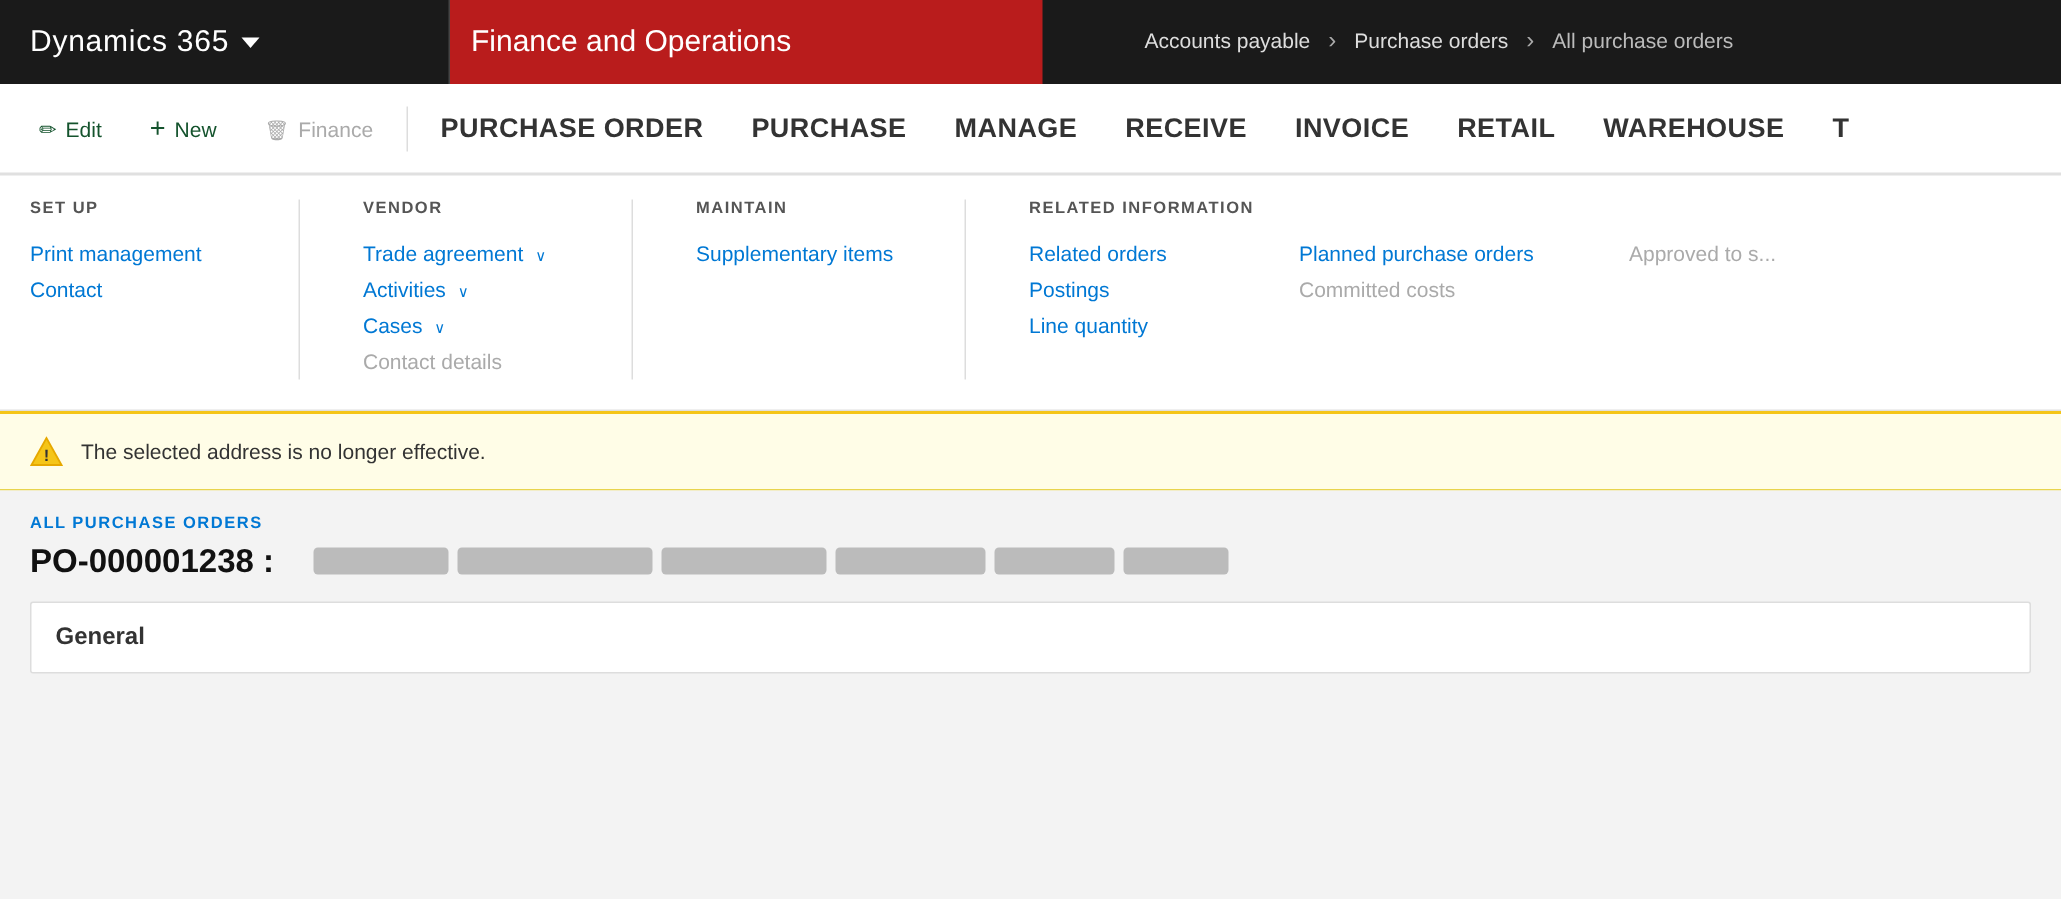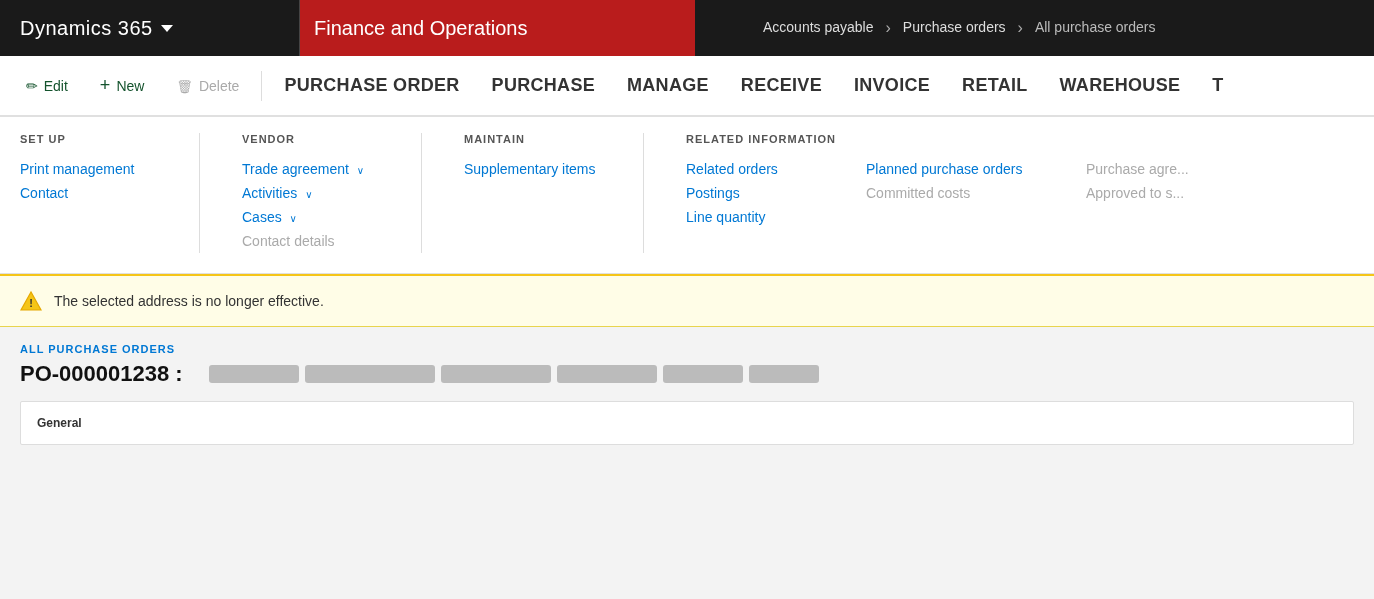--- a/index.html
+++ b/index.html
@@ -211,21 +211,21 @@
     }
 
     
     .card {
       background: #fff;
       border: 1px solid #ddd;
       border-radius: 2px;
       padding: 14px 16px;
     }
     .card-title {
-      font-size: 12px;
+      font-size: 16px;
       font-weight: 600;
       color: #333;
     }
   </style>
 </head>
 <body>
 
 <div class="top-nav">
   <div class="top-nav-dynamics">
     <span>Dynamics 365</span>
@@ -247,21 +247,21 @@
   <button class="toolbar-btn">
     <span class="icon-edit"></span>
     <span>Edit</span>
   </button>
   <button class="toolbar-btn">
     <span class="icon-new"></span>
     <span>New</span>
   </button>
   <button class="toolbar-btn disabled">
     <span class="icon-delete"></span>
-    <span>Delete</span>
+    <span>Finance</span>
   </button>
   <div class="toolbar-separator"></div>
   <button class="toolbar-menu-btn">PURCHASE ORDER</button>
   <button class="toolbar-menu-btn">PURCHASE</button>
   <button class="toolbar-menu-btn">MANAGE</button>
   <button class="toolbar-menu-btn">RECEIVE</button>
   <button class="toolbar-menu-btn">INVOICE</button>
   <button class="toolbar-menu-btn">RETAIL</button>
   <button class="toolbar-menu-btn">WAREHOUSE</button>
   <button class="toolbar-menu-btn">T</button>
@@ -294,21 +294,20 @@
       <div>
         <a class="dropdown-item">Related orders</a>
         <a class="dropdown-item">Postings</a>
         <a class="dropdown-item">Line quantity</a>
       </div>
       <div>
         <a class="dropdown-item">Planned purchase orders</a>
         <a class="dropdown-item disabled">Committed costs</a>
       </div>
       <div>
-        <a class="dropdown-item disabled">Purchase agre...</a>
         <a class="dropdown-item disabled">Approved to s...</a>
       </div>
     </div>
   </div>
 </div>
 
 <div class="warning-bar">
   <svg class="warning-icon" viewBox="0 0 22 22" fill="none" xmlns="http://www.w3.org/2000/svg">
     <path d="M11 2L1 20h20L11 2z" fill="#f5c518" stroke="#e6a800" stroke-width="1.2"></path>
     <text x="11" y="17" text-anchor="middle" font-size="11" font-weight="bold" fill="#333">!</text>

